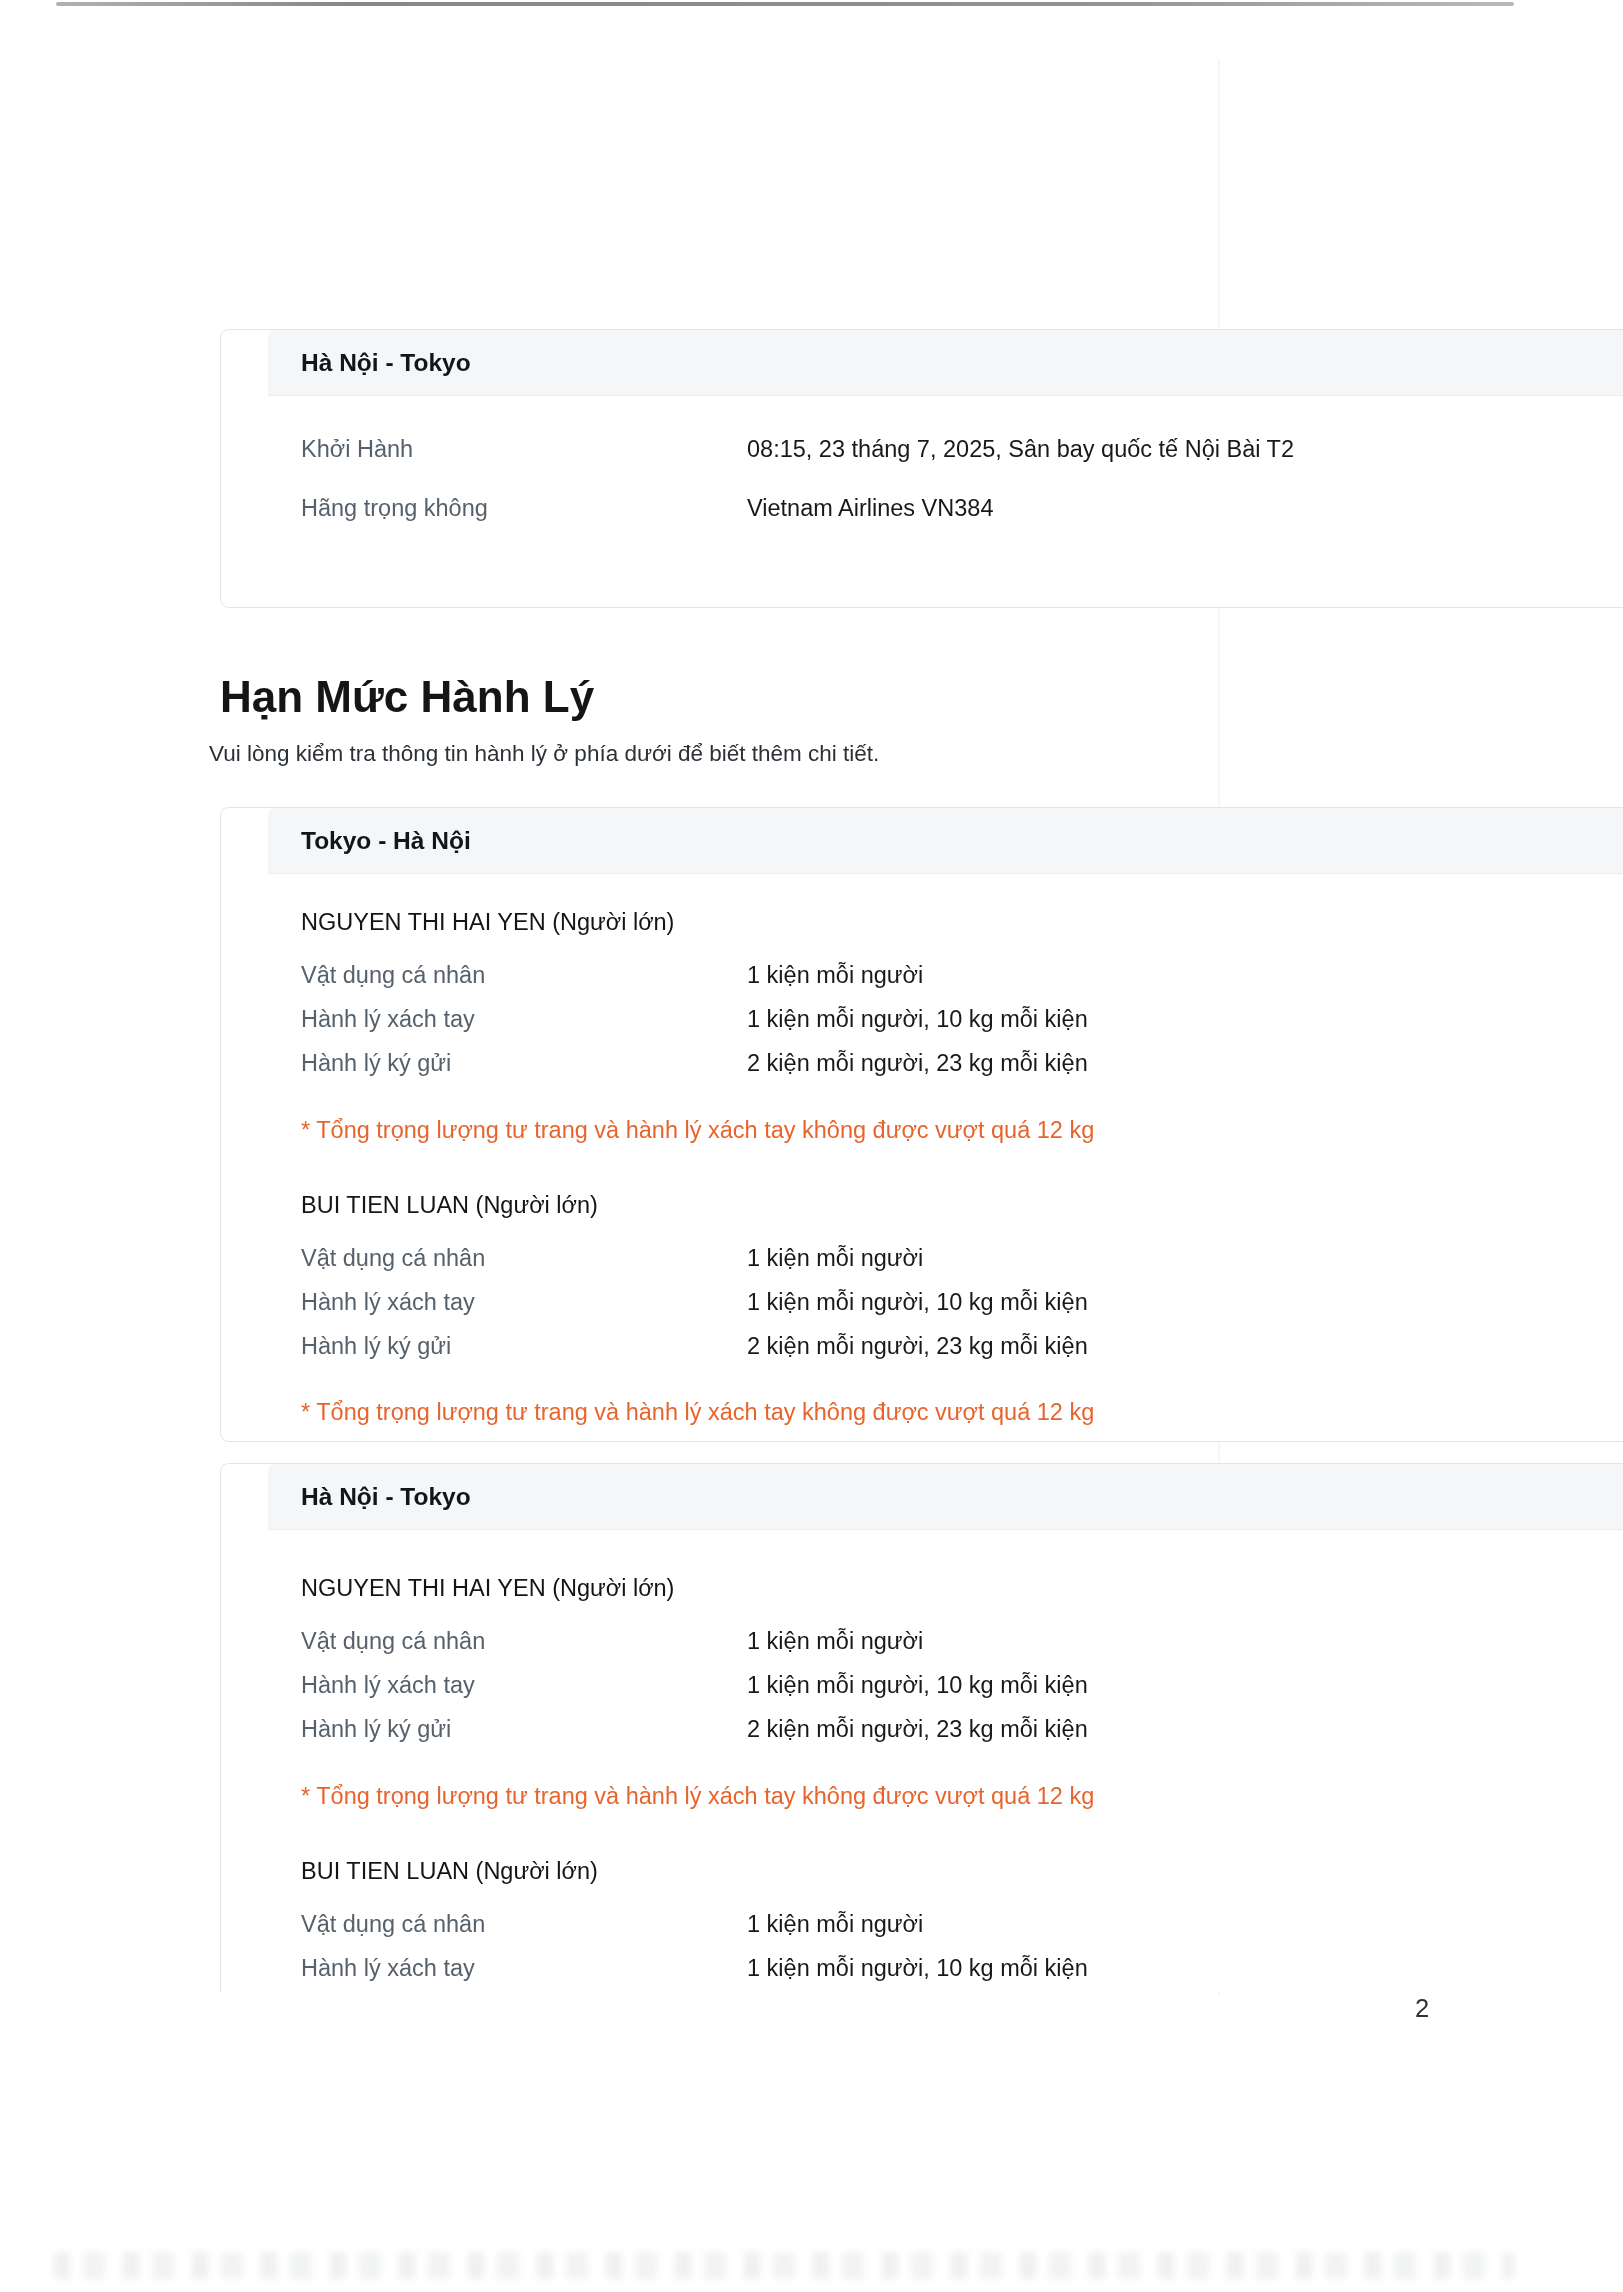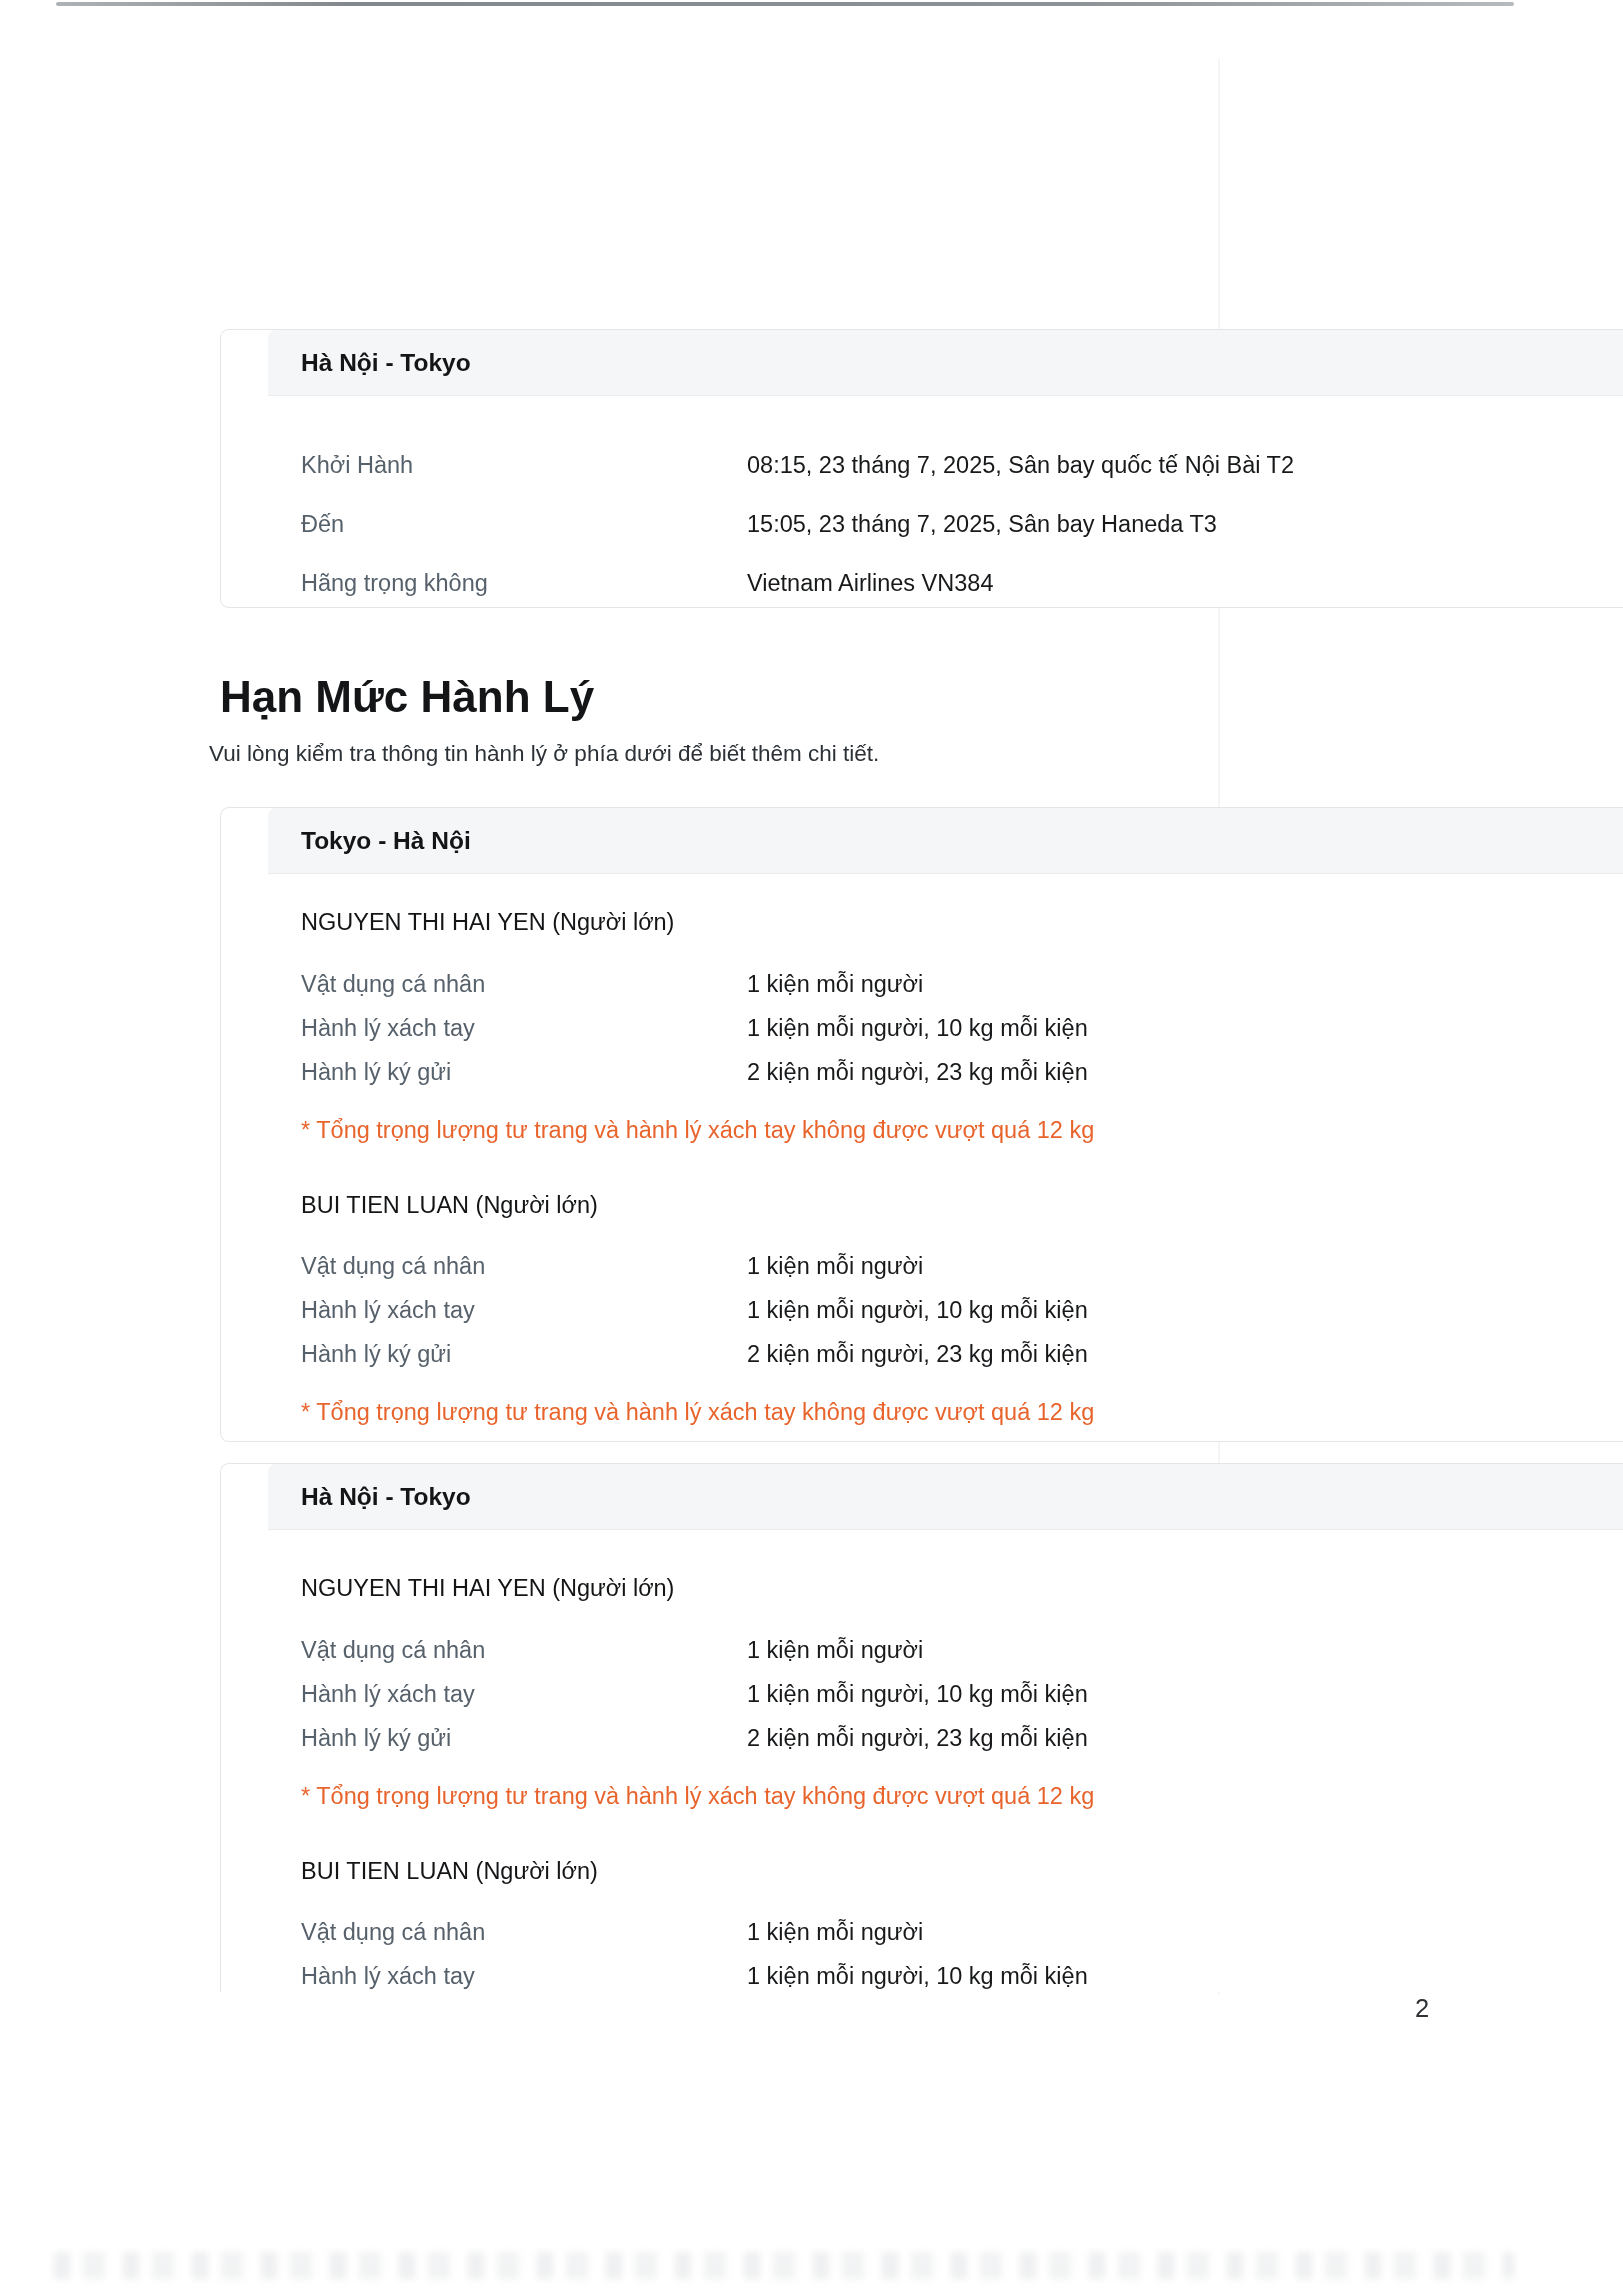--- a/index.html
+++ b/index.html
@@ -32,21 +32,21 @@
     height:65px;
     background:#f4f6f7;
     border-bottom:1px solid #eaeef0;
     border-radius:7.8px 7.8px 0 0;
     display:flex; align-items:center;
     padding:0 33px;
     font-size:24.5px; font-weight:bold; color:#131517;
   }
   .card-flight { top:329px; height:279px; }
   .body-flight { padding:23.5px 33px 0 33px; }
-  .row { display:flex; align-items:flex-end; font-size:23.5px; }
+  .row { display:flex; align-items:center; font-size:23.5px; }
   .row-lg { height:59px; }
   .row-sm { height:44px; }
   .row .label { width:446px; flex:0 0 446px; color:#56616b; }
   .row .value { color:#17191b; }
   .section-heading {
     position:absolute; left:220px; top:672px; margin:0;
     font-size:44px; font-weight:bold; color:#131517;
   }
   .section-subtitle {
     position:absolute; left:209px; top:741px; margin:0;
@@ -86,24 +86,20 @@
   <div class="scan-vline"></div>
 
   <section class="card card-flight">
     <div class="card-header">
       <span>Hà Nội - Tokyo</span>
     </div>
     <div class="card-body body-flight">
       <div class="row row-lg">
         <span class="label">Khởi Hành</span>
         <span class="value">08:15, 23 tháng 7, 2025, Sân bay quốc tế Nội Bài T2</span>
-      </div>
-      <div class="row row-lg">
-        <span class="label">Đến</span>
-        <span class="value">15:05, 23 tháng 7, 2025, Sân bay Haneda T3</span>
       </div>
       <div class="row row-lg">
         <span class="label">Hãng trọng không</span>
         <span class="value">Vietnam Airlines VN384</span>
       </div>
     </div>
   </section>
 
   <h1 class="section-heading">Hạn Mức Hành Lý</h1>
   <p class="section-subtitle">Vui lòng kiểm tra thông tin hành lý ở phía dưới để biết thêm chi tiết.</p>

